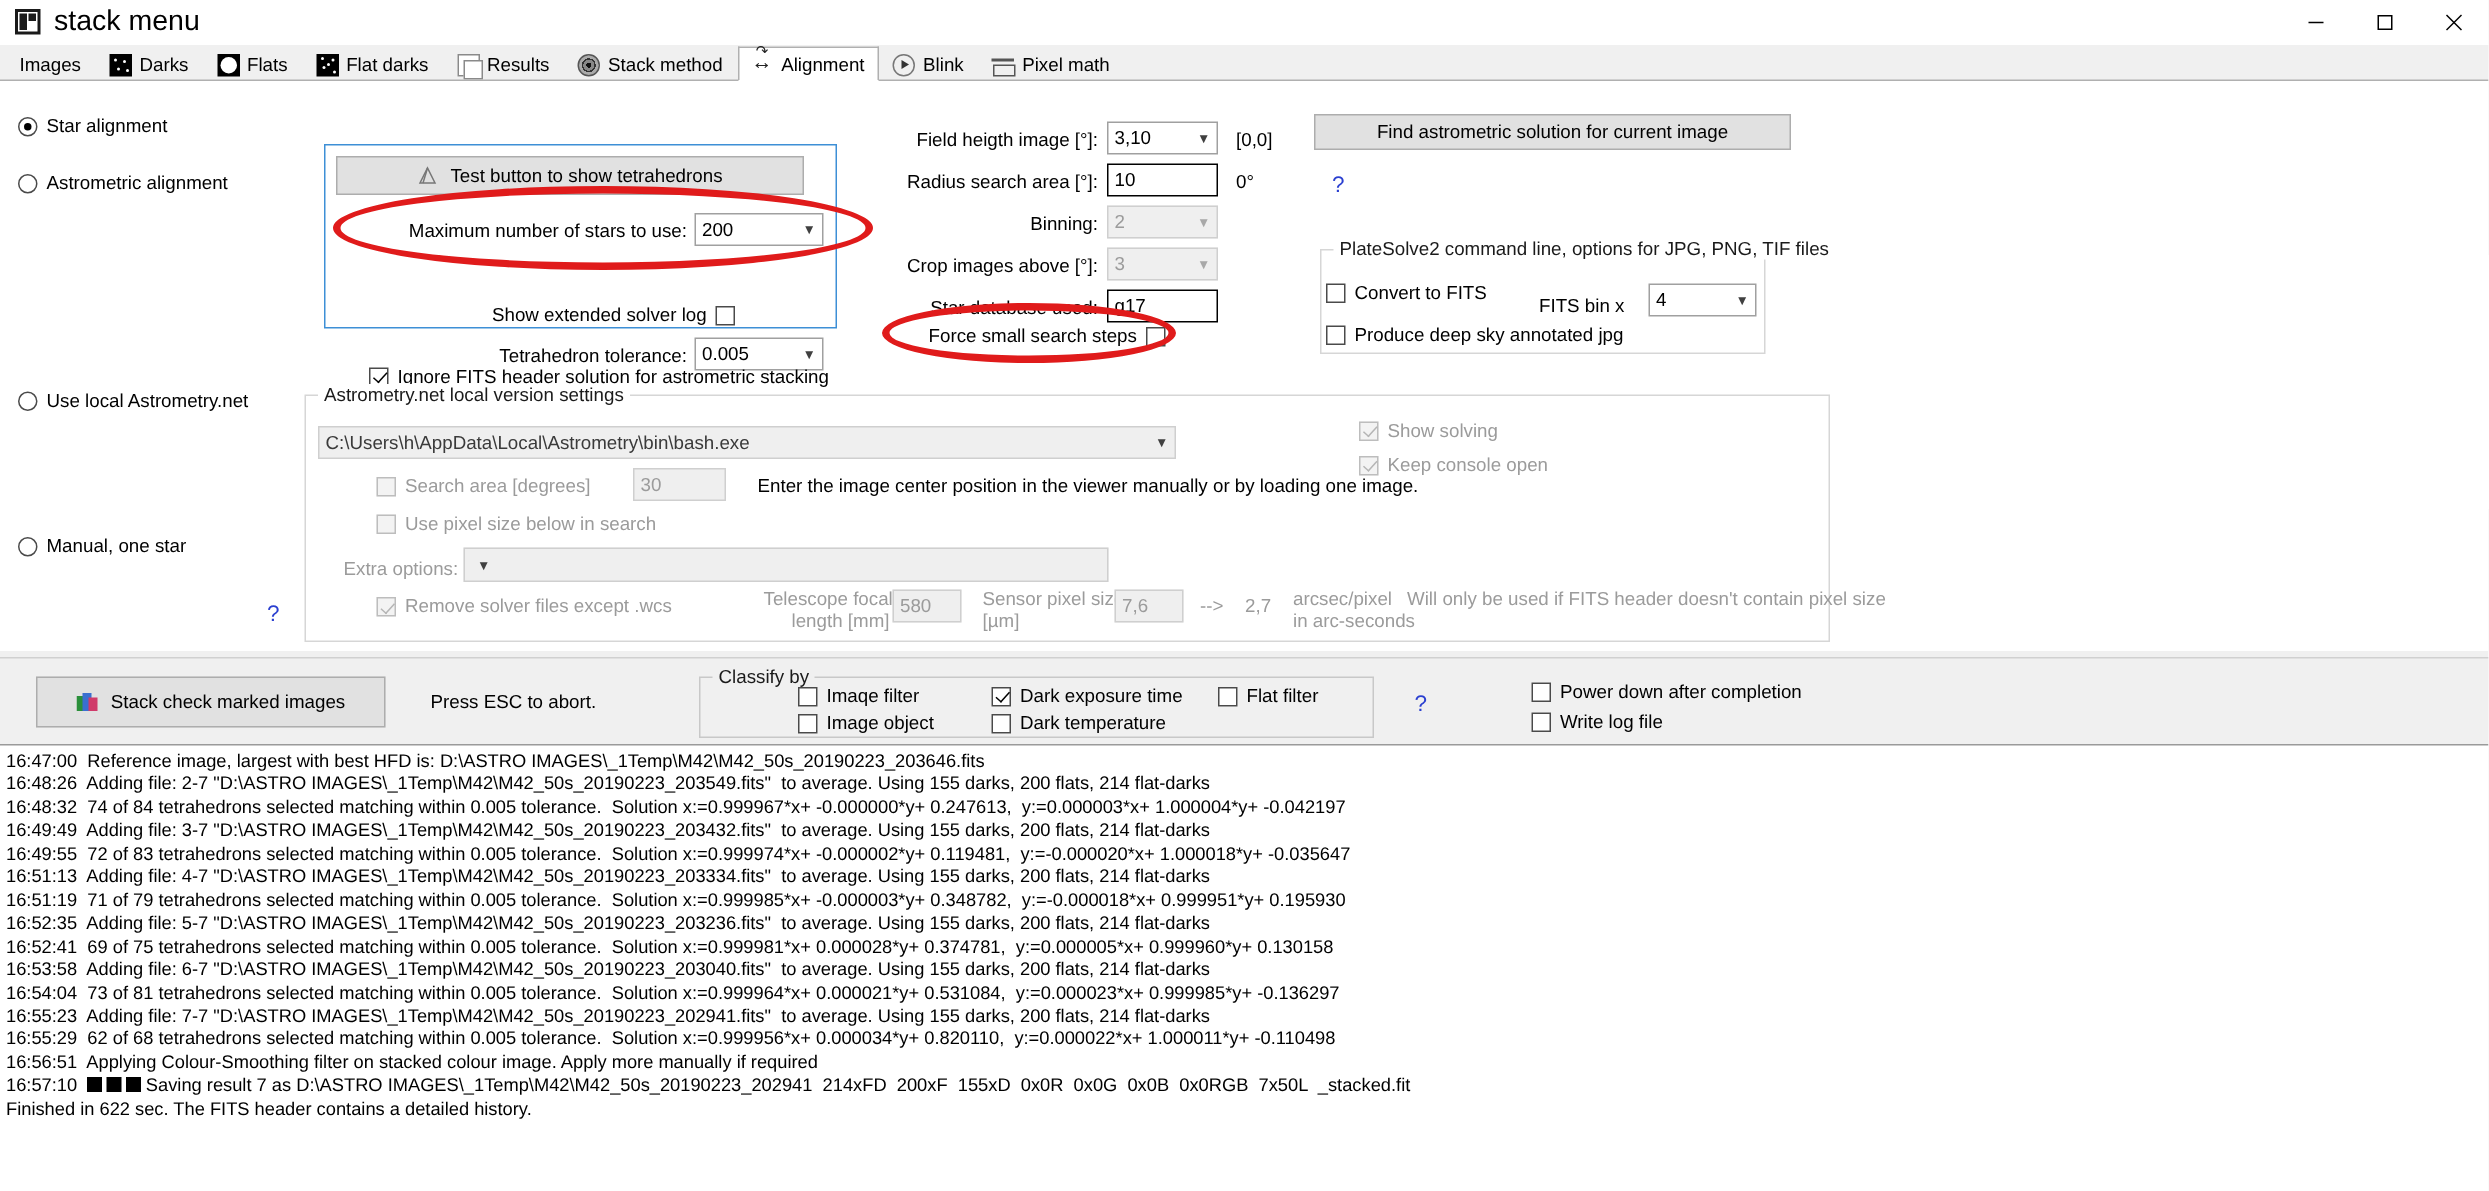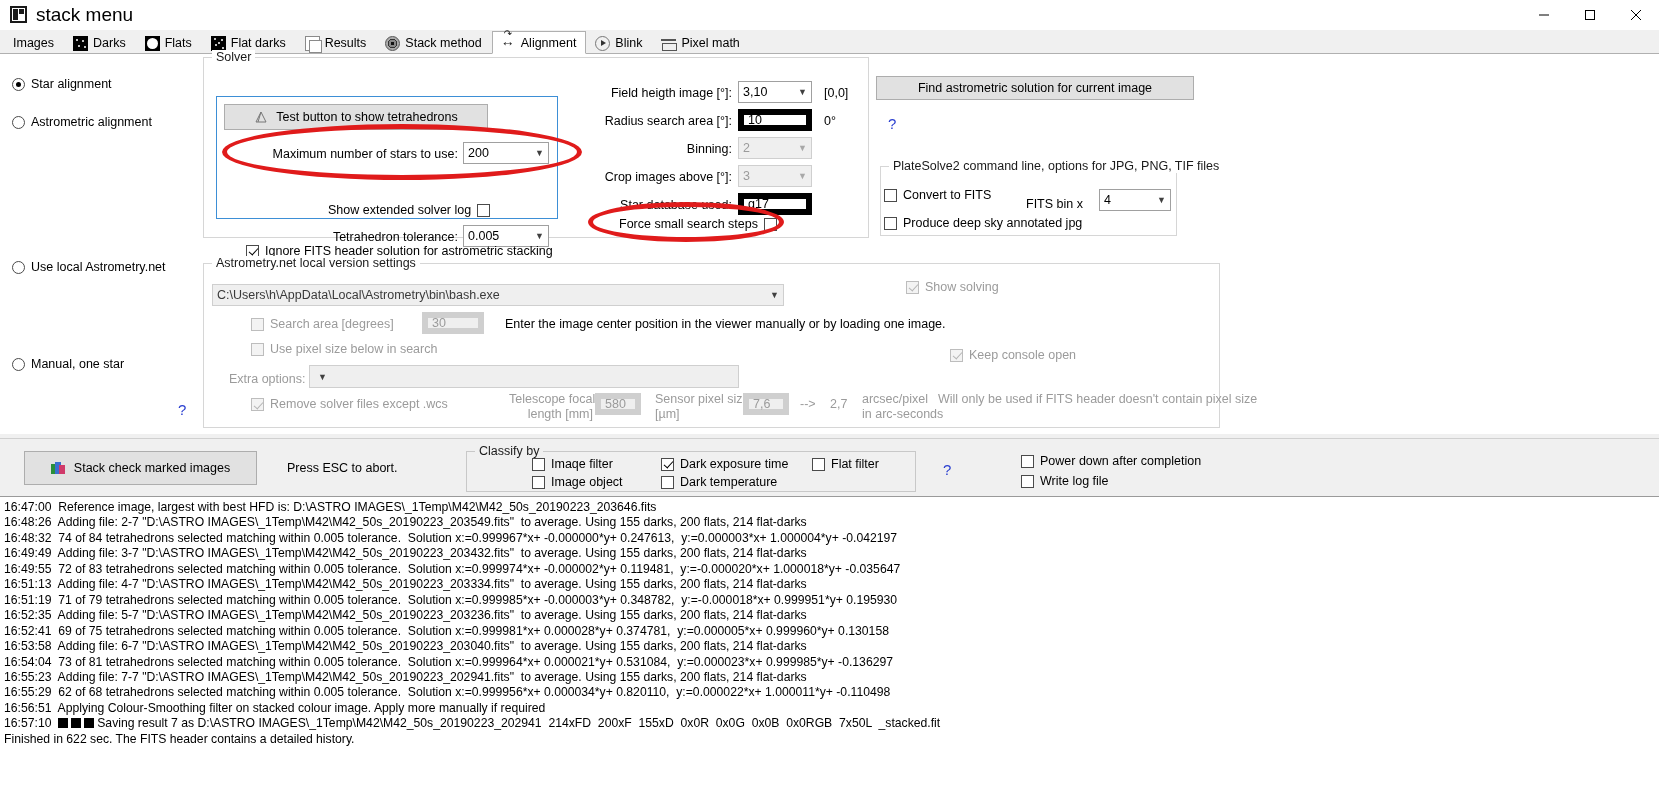--- a/index.html
+++ b/index.html
@@ -106,21 +106,21 @@
     font-size: 12.5px; color: #1a1a1a; white-space: nowrap;
   }
   .groupbox.blue { border: 1px solid #3d8fd6; }
 
   
   .lbl { position: absolute; font-size: 12.5px; color: #000; white-space: nowrap; }
   .lbl.right { text-align: right; }
   .lbl.gray { color: #9b9b9b; }
 
   .txtbox {
-    position: absolute; border: 6px solid #000000; background: #fff;
+    position: absolute; border: 1px solid #000000; background: #fff;
     font-size: 12.5px; padding: 1px 4px; display: flex; align-items: center;
     font-family: "Liberation Sans", sans-serif;
   }
   .txtbox.disabled { background: #efefef; border-color: #cfcfcf; color: #9b9b9b; }
 
   .combo {
     position: absolute; border: 1px solid #a0a0a0; background: #fff;
     font-size: 12.5px; display: flex; align-items: center; padding-left: 4px;
   }
   .combo .cv { flex: 1; white-space: nowrap; overflow: hidden; }
@@ -270,27 +270,24 @@
     <div class="radio-row" style="left:12px; top:206px;">
       <span class="radio"></span>
       <span>Use local Astrometry.net</span>
     </div>
     <div class="radio-row" style="left:12px; top:303px;">
       <span class="radio"></span>
       <span>Manual, one star</span>
     </div>
     <div class="qmark" style="left:178px; top:347px;">?</div>
 
-    <div class="groupbox" style="left:203px; top:3px; width:666px; height:181px;">
-      <span class="gb-title">Solver</span>
-    </div>
 
     <div class="groupbox blue" style="left:216px; top:42px; width:342px; height:123px;"></div>
 
-    <div class="btn" style="left:224px; top:50px; width:264px; height:26px;">
+    <div class="btn" style="left:224px; top:50px; width:312px; height:26px;">
       <svg width="14" height="14" viewBox="0 0 14 14">
           <polygon points="2,12 12,12 7,2" fill="none" stroke="#777" stroke-width="1"></polygon>
           <line x1="7" y1="2" x2="4" y2="12" stroke="#777" stroke-width="1"></line>
         </svg>
       <span>Test button to show tetrahedrons</span>
     </div>
 
     <div class="lbl right" style="left:220px; top:93px; width:238px;">Maximum number of stars to use:</div>
     <div class="combo" style="left:463px; top:88px; width:86px; height:22px;">
       <span class="cv">200</span>
@@ -418,21 +415,21 @@
     <div class="lbl gray" style="left:800px; top:343px;">--&gt;</div>
     <div class="lbl gray" style="left:830px; top:343px;">2,7</div>
     <div class="lbl gray" style="left:862px; top:338px;">arcsec/pixel</div>
     <div class="lbl gray" style="left:938px; top:338px;">Will only be used if FITS header doesn't contain pixel size</div>
     <div class="lbl gray" style="left:862px; top:353px;">in arc-seconds</div>
 
     <div class="chk-row gray" style="left:906px; top:226px;">
       <span class="cbox dis checked"></span>
       <span>Show solving</span>
     </div>
-    <div class="chk-row gray" style="left:950px; top:249px;margin-top:45px;">
+    <div class="chk-row gray" style="left:906px; top:249px;">
       <span class="cbox dis checked"></span>
       <span>Keep console open</span>
     </div>
 
     <div class="ellipse" style="left:222px; top:70px; width:360px; height:56px;"></div>
     <div class="ellipse" style="left:588px; top:148px; width:196px; height:40px;"></div>
   </div>
 
   <div class="bottombar">
     <div class="btn" style="left:24px; top:12px; width:233px; height:34px;">

